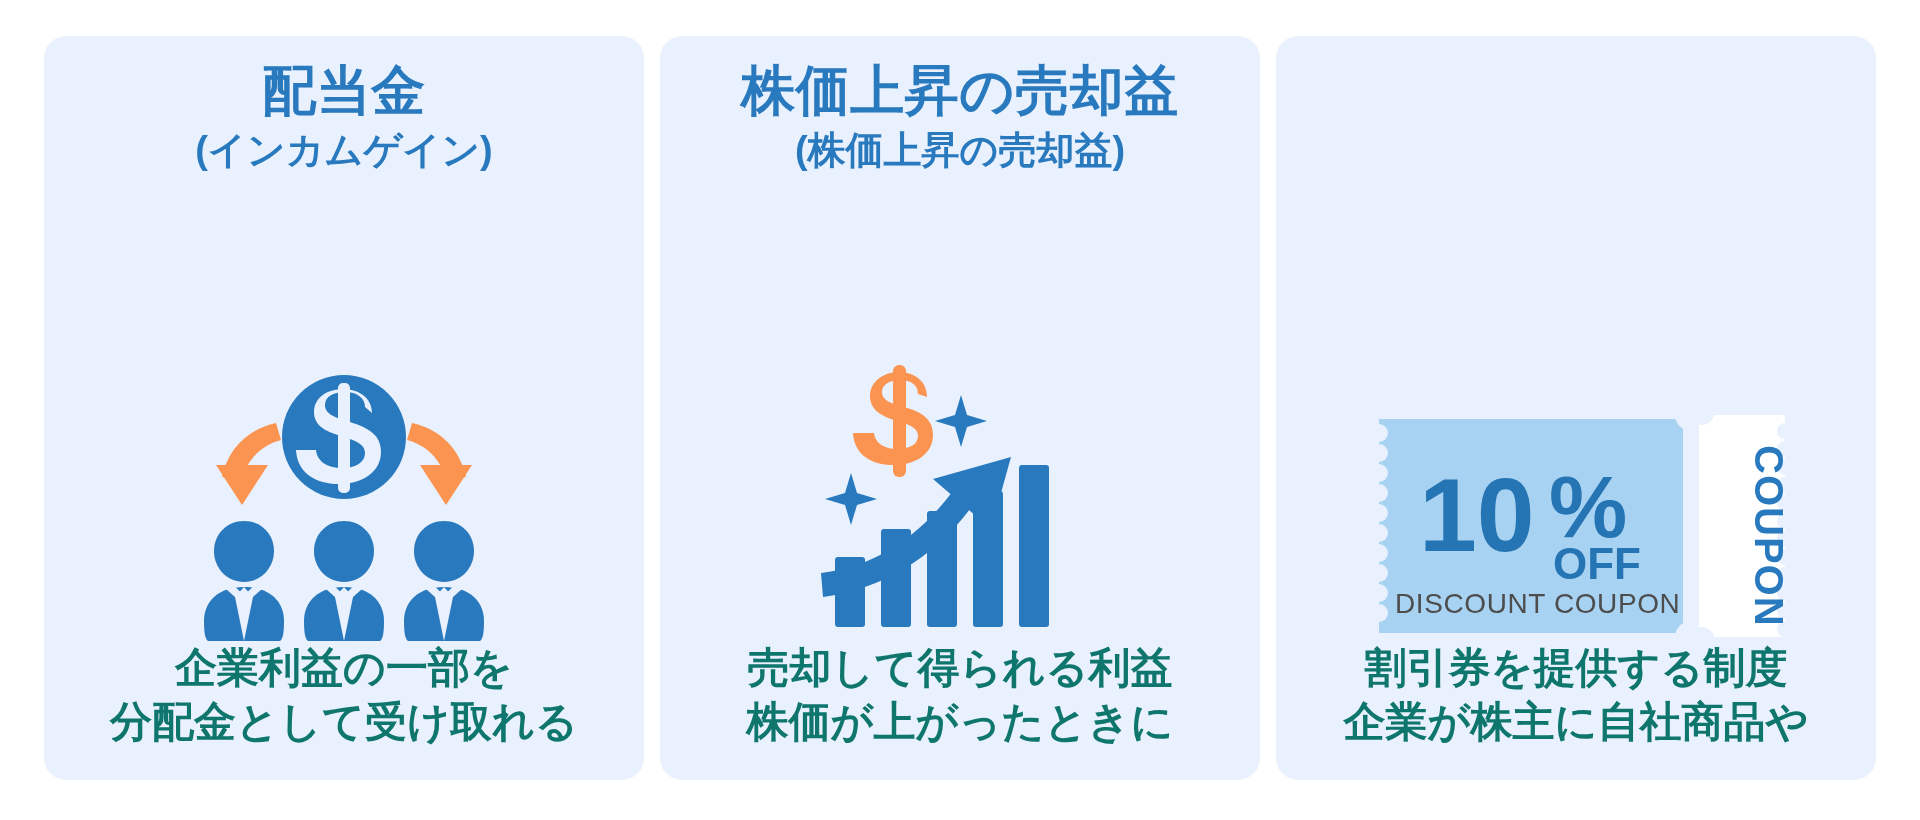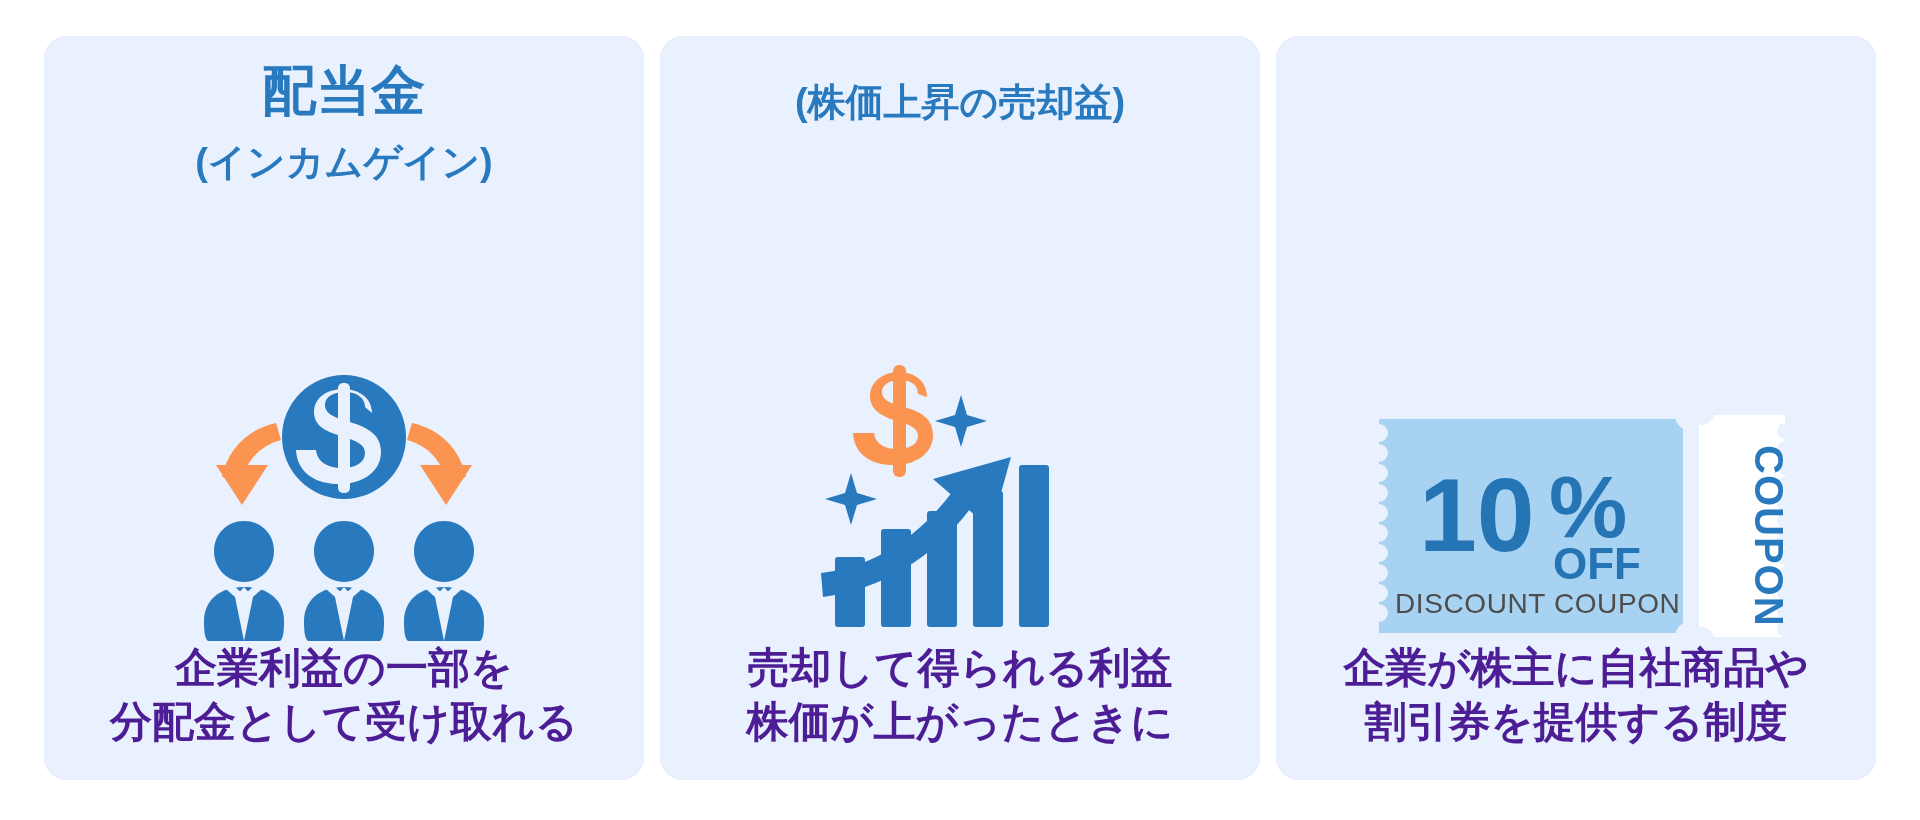--- a/index.html
+++ b/index.html
@@ -34,34 +34,34 @@
     font-size: 54px;
     font-weight: bold;
     line-height: 1.12;
     letter-spacing: 0.5px;
     white-space: nowrap;
   }
   .title-sub {
     font-size: 38px;
     font-weight: bold;
     line-height: 1.18;
-    margin-top: 20px;
+    margin-top: 8px;
     white-space: nowrap;
   }
   .art {
     flex: 1 1 auto;
     width: 100%;
     display: flex;
     align-items: flex-end;
     justify-content: center;
     min-height: 0;
   }
   .desc {
     text-align: center;
-    color: #4c1d95;
+    color: #0f766e;
     font-size: 42px;
     font-weight: bold;
     line-height: 1.30;
     white-space: nowrap;
   }
   svg { display: block; }
 </style>
 </head>
 <body>
 
@@ -122,20 +122,21 @@
     </div>
 
     <div class="desc">
       <div>企業利益の一部を</div>
       <div>分配金として受け取れる</div>
     </div>
   </div>
 
   <div class="card">
     <div class="title-block">
+      <div class="title-main">株価上昇の売却益</div>
       <div class="title-sub">(株価上昇の売却益)</div>
     </div>
 
     <div class="art">
       <span>
       <svg width="290" height="280" viewBox="0 0 290 280" aria-hidden="true">
 
         <g fill="#fb9351">
           <rect x="78" y="4" width="13" height="112" rx="6"></rect>
           <path d="M112 36c0-16-13-25-28-25-16 0-29 10-29 24 0 13 10 20 27 25 15 4 21 8 21 15 0 8-8 13-21 13-13 0-22-6-23-16H38c1 20 16 31 38 32 24 1 42-11 42-30 0-16-11-23-29-28-16-4-22-8-22-15 0-7 7-12 18-12 11 0 18 5 18 14z"></path>
@@ -226,18 +227,18 @@
         <text x="188" y="126" font-family="Liberation Sans, sans-serif" font-size="88" font-weight="bold" fill="#2574b3">%</text>
         <text x="192" y="168" font-family="Liberation Sans, sans-serif" font-size="44" font-weight="bold" fill="#2574b3">OFF</text>
         <text x="34" y="202" font-family="Liberation Sans, sans-serif" font-size="28" fill="#4d4d4d" letter-spacing="0.6">DISCOUNT COUPON</text>
 
         <text x="0" y="0" font-family="Liberation Sans, sans-serif" font-size="40" font-weight="bold" fill="#2979be" letter-spacing="1" transform="translate(394,34) rotate(90)">COUPON</text>
       </svg>
       </span>
     </div>
 
     <div class="desc">
+      <div>割引券を提供する制度</div>
       <div>企業が株主に自社商品や</div>
-      <div>割引券を提供する制度</div>
     </div>
   </div>
 
 </div>
 
 </body></html>

